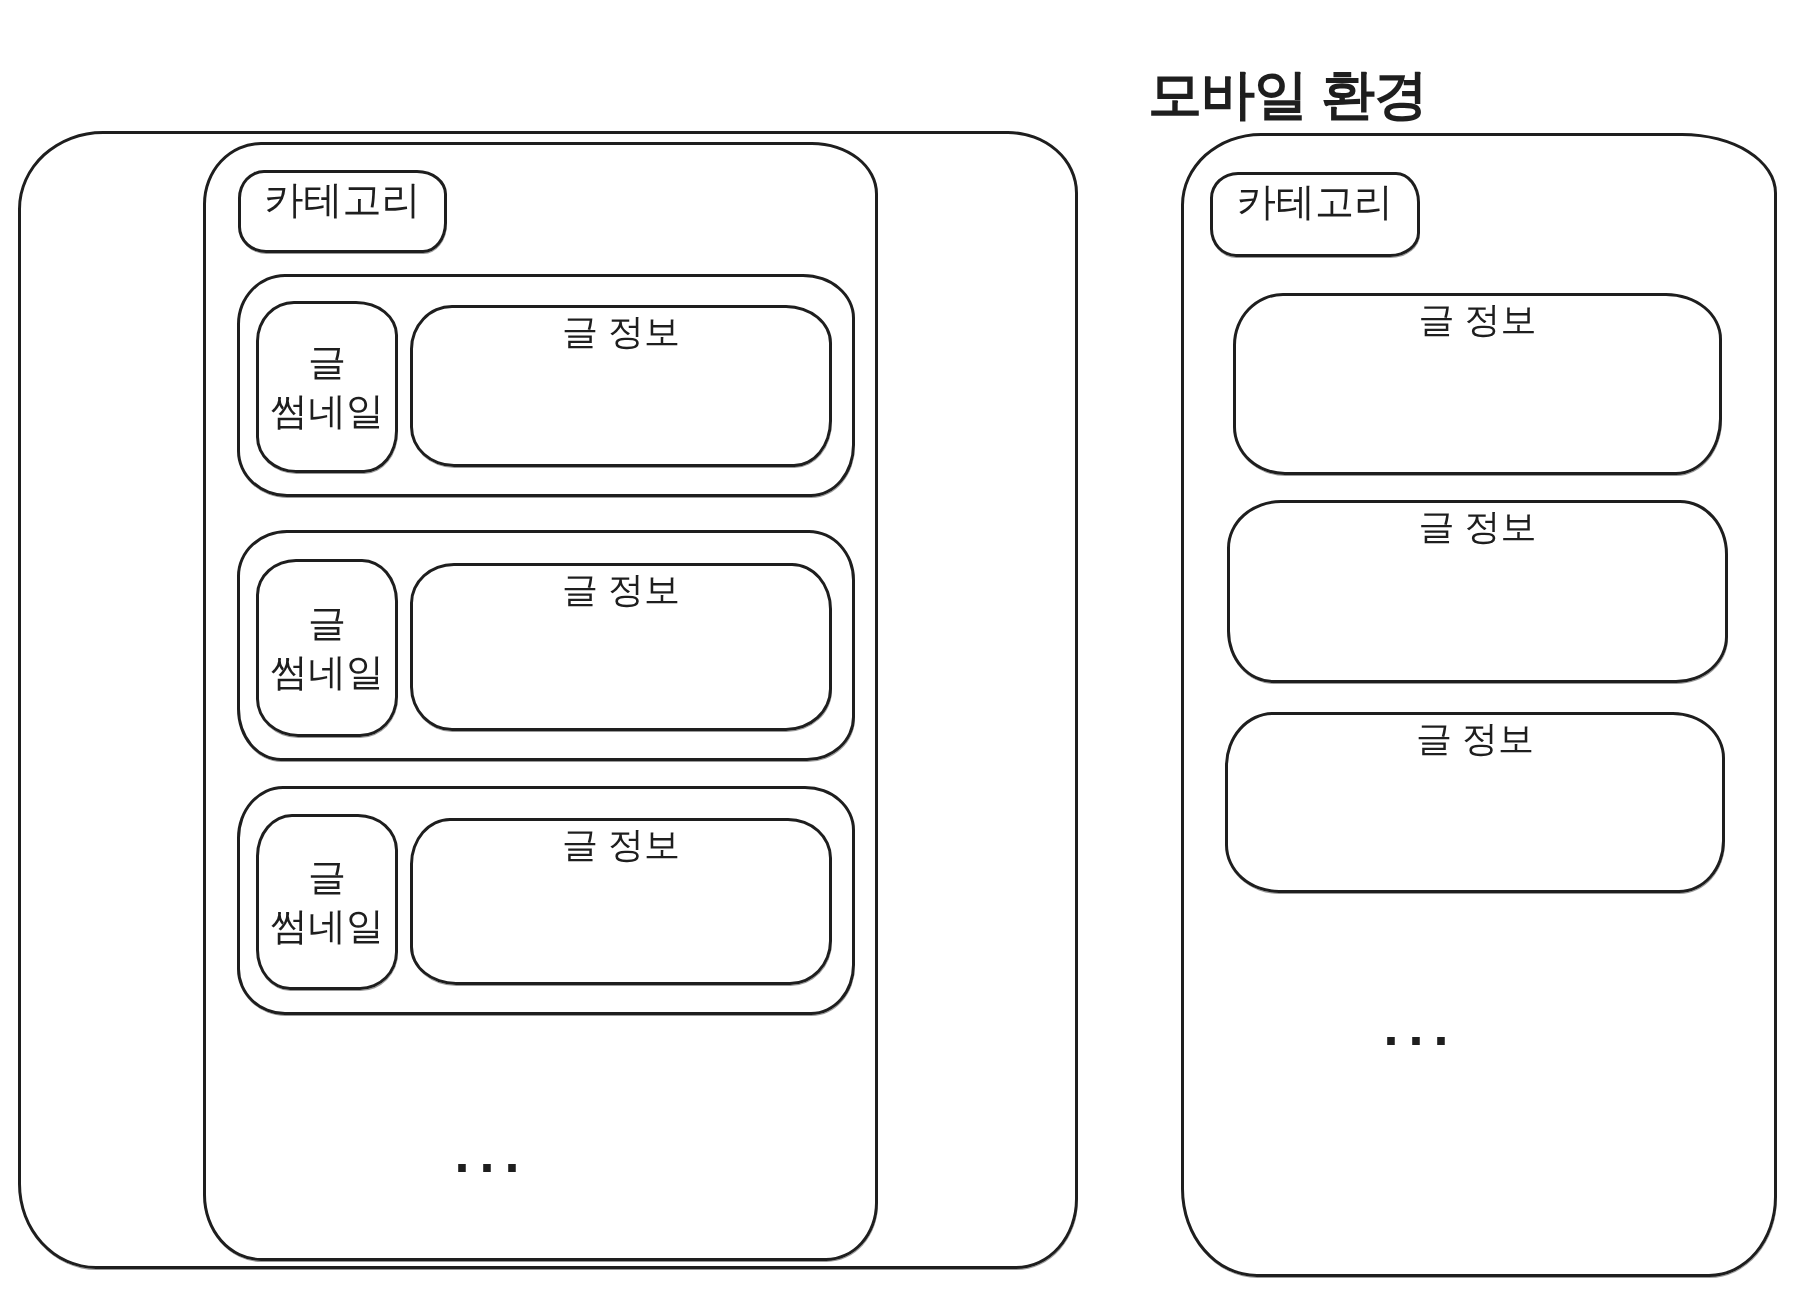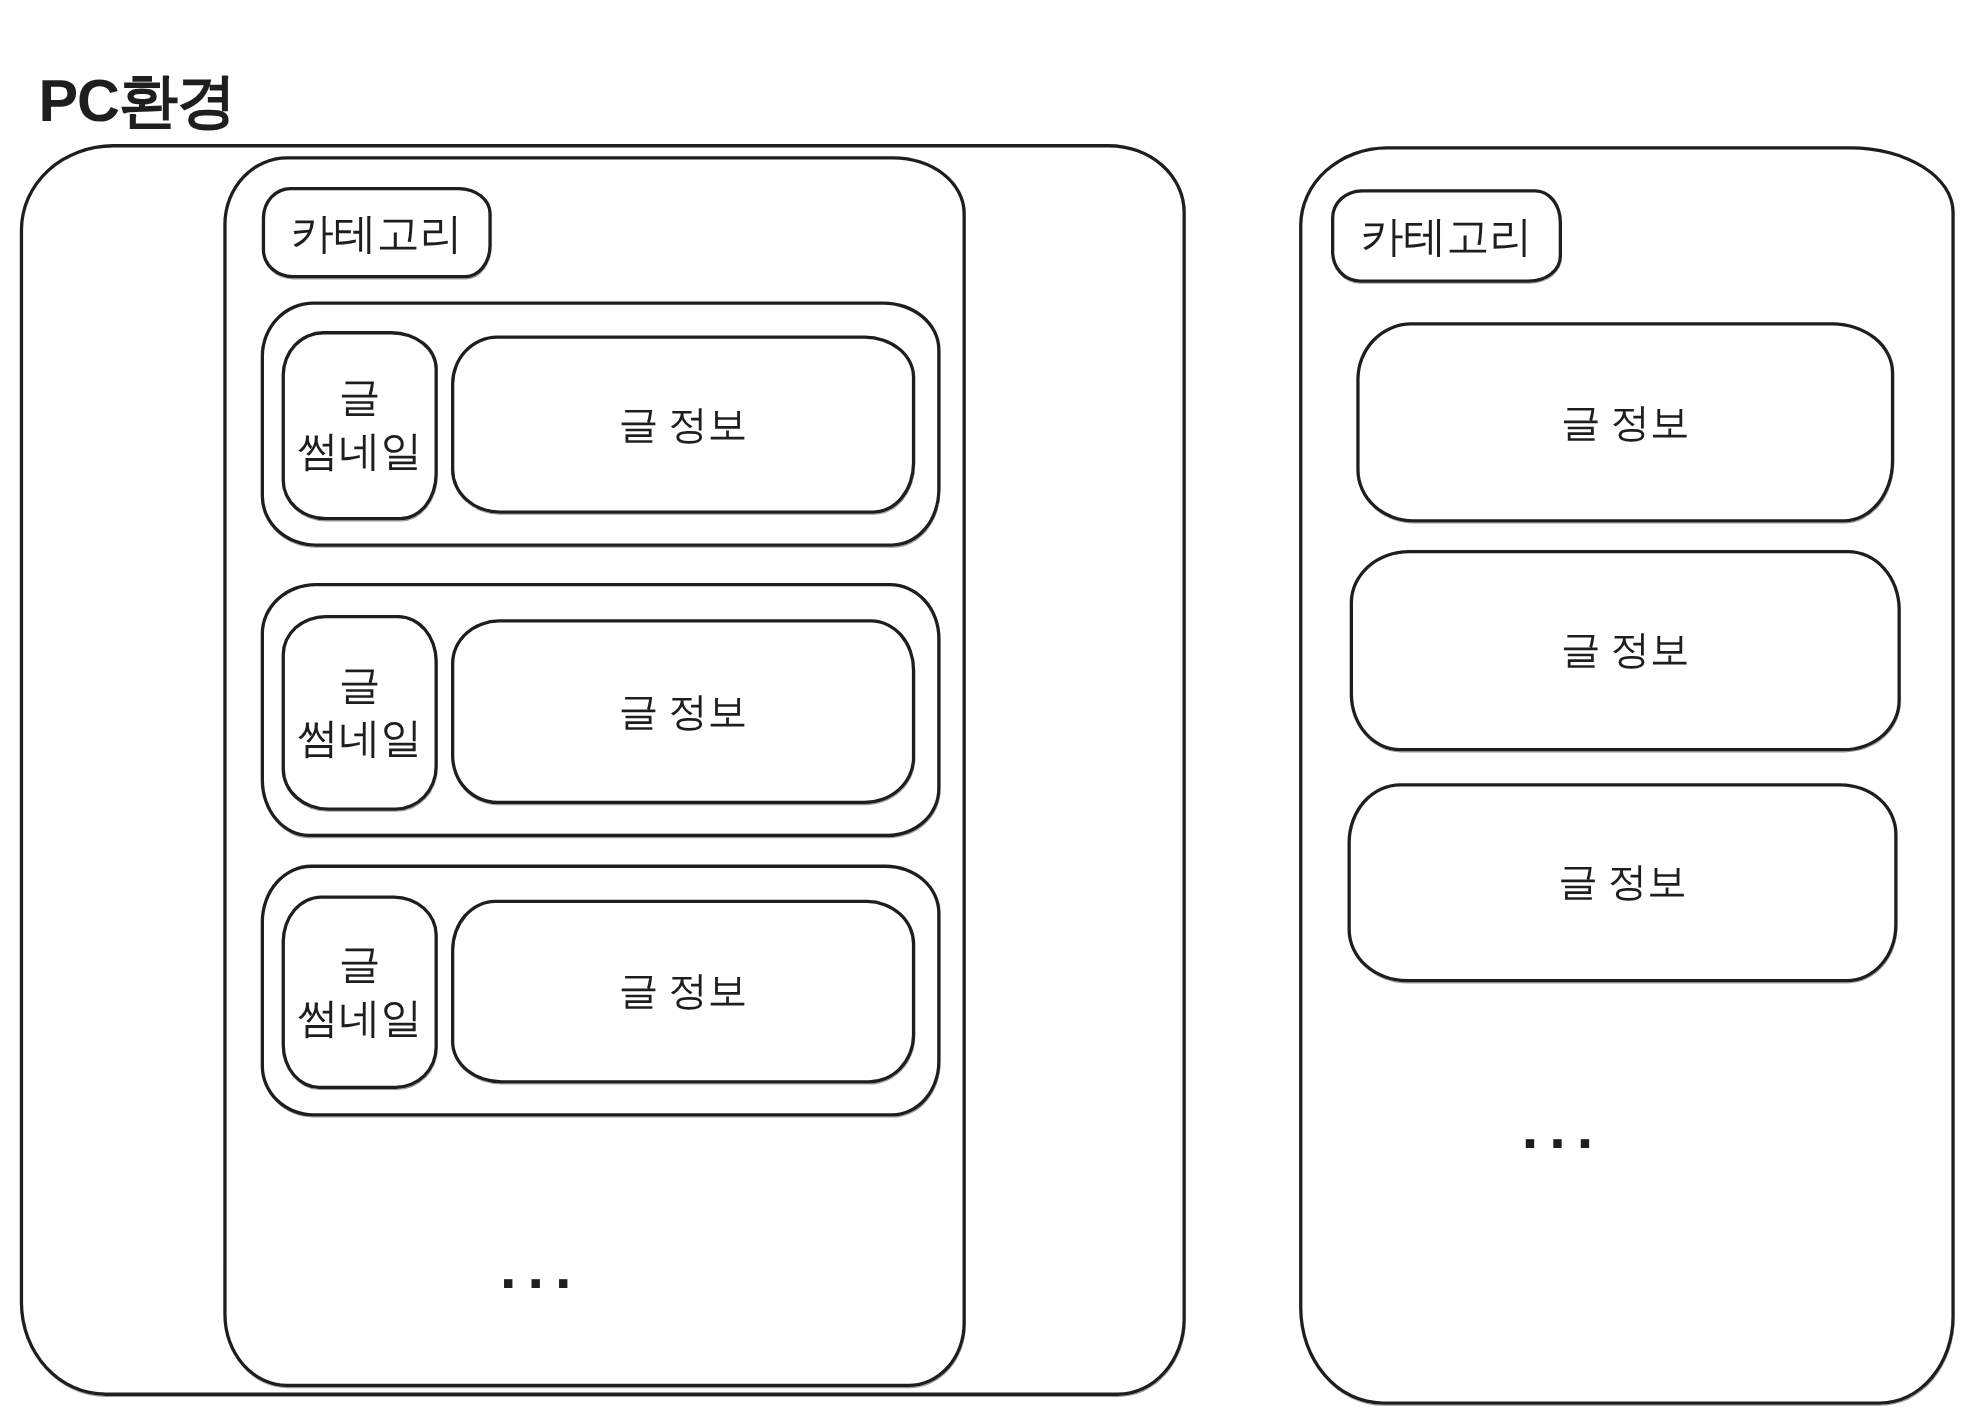--- a/index.html
+++ b/index.html
@@ -25,24 +25,23 @@
   .title{
     position:absolute;
     font-size:54px;
     font-weight:700;
     letter-spacing:-1px;
     line-height:1.1;
     white-space:nowrap;
   }
   .label{
     display:flex;
-    align-items:center;
+    align-items:flex-start;
     justify-content:center;
     text-align:center;
-    font-family:Liberation Serif, serif;
   }
   .label-lg{font-size:36px;font-weight:400;letter-spacing:0;}
   .label-md{font-size:39px;font-weight:400;}
   .thumb-label{
     display:flex;flex-direction:column;
     align-items:center;justify-content:center;
     font-size:38px;line-height:1.28;text-align:center;
   }
   .ellipsis{
     position:absolute;
@@ -52,21 +51,20 @@
     line-height:70px;
     text-align:center;
     white-space:nowrap;
   }
 </style>
 </head>
 <body>
 
 <div class="canvas">
 
-  <h2 class="title" style="left:35px;top:18px;">PC환경</h2>
 
   <div class="sk" style="left:18px;top:131px;width:1054px;height:1132px;border-radius:85px 70px 62px 78px / 78px 62px 70px 85px;">
 
     <div class="sk" style="left:182px;top:8px;width:669px;height:1113px;border-radius:58px 66px 52px 58px / 62px 52px 58px 66px;">
 
       <div class="sk label label-md" style="left:32px;top:25px;width:203px;height:77px;border-radius:26px 30px 24px 28px / 28px 24px 30px 26px;">
         <span>카테고리</span>
       </div>
 
       <div class="sk" style="left:31px;top:129px;width:612px;height:217px;border-radius:48px 52px 44px 50px / 50px 44px 52px 46px;">
@@ -97,20 +95,21 @@
         <div class="sk label label-lg" style="left:170px;top:29px;width:416px;height:161px;border-radius:40px 44px 42px 46px / 46px 40px 44px 38px;">
           <span>글 정보</span>
         </div>
       </div>
 
       <div class="ellipsis" style="left:216px;top:973px;">...</div>
 
     </div>
   </div>
 
+  <h2 class="title" style="left:1148px;top:20px;">모바일 환경</h2>
 
   <div class="sk" style="left:1181px;top:133px;width:590px;height:1138px;border-radius:80px 95px 68px 76px / 72px 60px 80px 88px;">
 
     <div class="sk label label-md" style="left:26px;top:36px;width:204px;height:79px;border-radius:28px 24px 30px 26px / 26px 30px 24px 28px;">
       <span>카테고리</span>
     </div>
 
     <div class="sk label label-lg" style="left:49px;top:157px;width:483px;height:176px;border-radius:50px 56px 46px 52px / 52px 46px 56px 48px;">
       <span>글 정보</span>
     </div>

